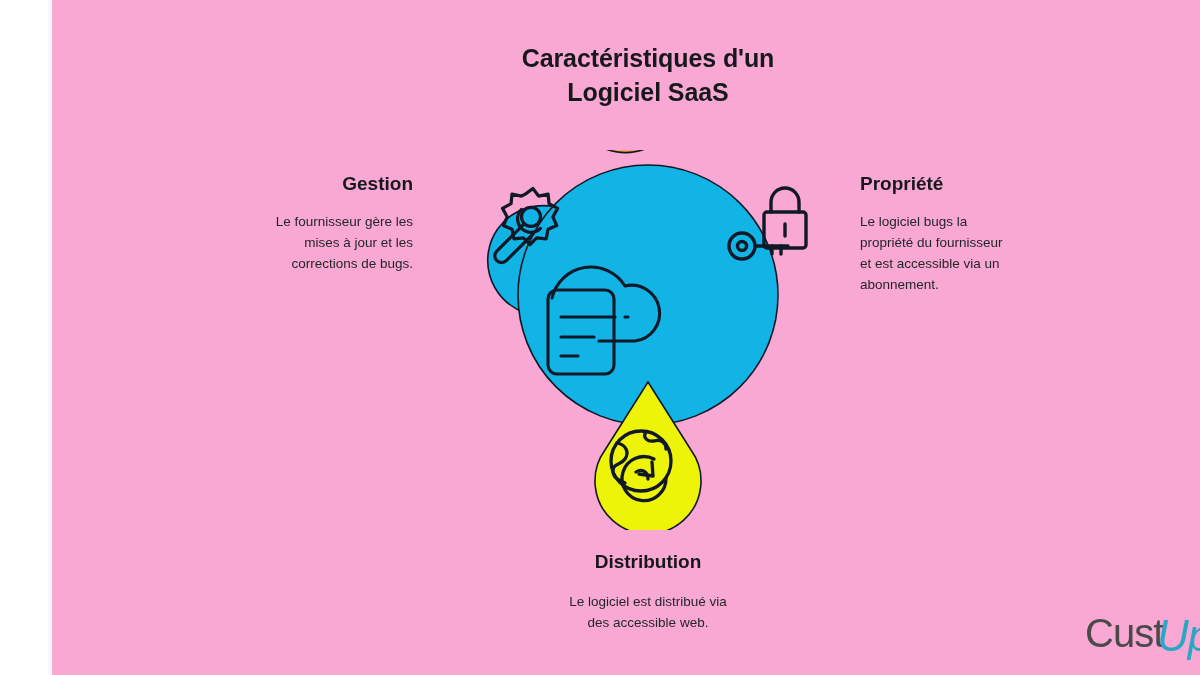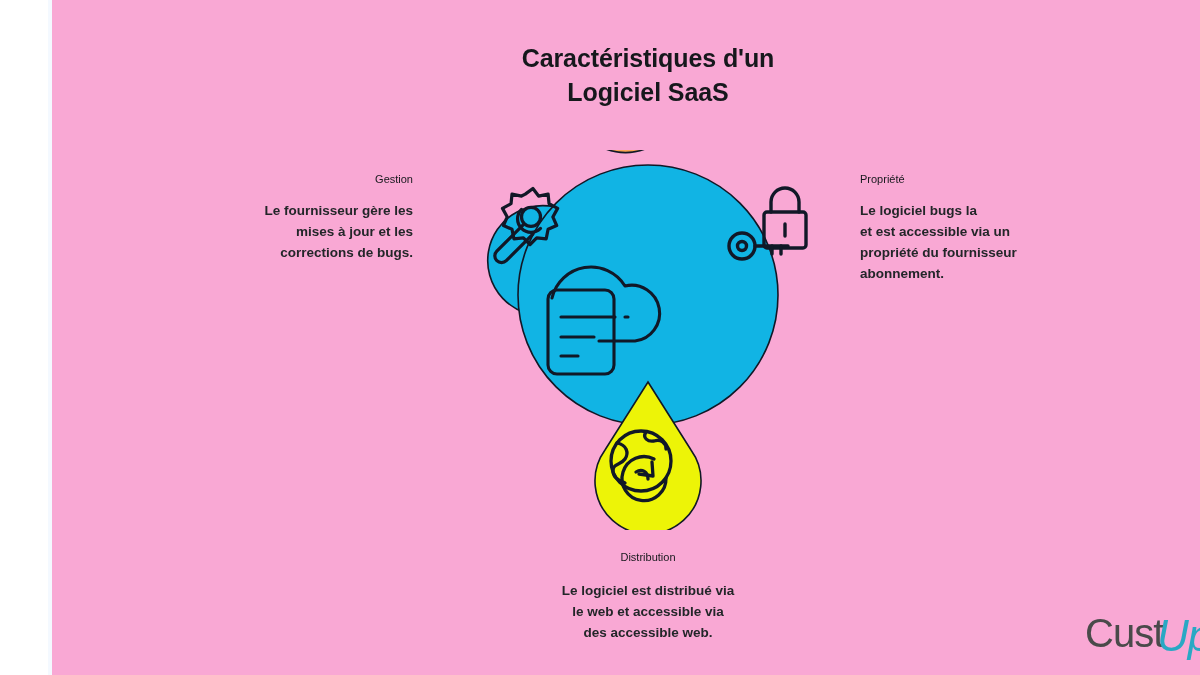--- a/index.html
+++ b/index.html
@@ -44,28 +44,28 @@
   #graphic {
     position:absolute;
     left:400px; top:150px;
     width:400px; height:380px;
   }
   #graphic svg { display:block; width:400px; height:380px; }
 
   
   .block { position:absolute; }
   .block .heading {
-    font-size:11px;
-    font-weight:normal;
+    font-size:19px;
+    font-weight:bold;
     color:#16181c;
     line-height:1.3;
   }
   .block .body {
     font-size:13.5px;
-    font-weight:700;
+    font-weight:400;
     color:#232629;
     line-height:1.56;
     margin-top:14px;
   }
   .block .body span { display:block; }
 
   #block-gestion {
     left:150px; top:172px;
     width:215px;
     text-align:right;
@@ -196,31 +196,30 @@
       <span>Le fournisseur gère les</span>
       <span>mises à jour et les</span>
       <span>corrections de bugs.</span>
     </div>
   </div>
 
   <div class="block" id="block-propriete">
     <div class="heading">Propriété</div>
     <div class="body">
       <span>Le logiciel bugs la</span>
+      <span>propriété du fournisseur</span>
       <span>et est accessible via un</span>
-      <span>propriété du fournisseur</span>
       <span>abonnement.</span>
     </div>
   </div>
 
   <div class="block" id="block-distribution">
     <div class="heading">Distribution</div>
     <div class="body">
       <span>Le logiciel est distribué via</span>
-      <span>le web et accessible via</span>
       <span>des accessible web.</span>
     </div>
   </div>
 
   <div id="logo">
     <svg viewBox="0 0 148 62" xmlns="http://www.w3.org/2000/svg">
       <text x="0" y="40" font-family="Liberation Sans, sans-serif" font-size="40" fill="#4a4a4a" letter-spacing="-1">Cust</text>
       <text x="72" y="44" font-family="Liberation Sans, sans-serif" font-size="44" fill="#29a8c4" font-style="italic" letter-spacing="-1">Up</text>
     </svg>
   </div>

